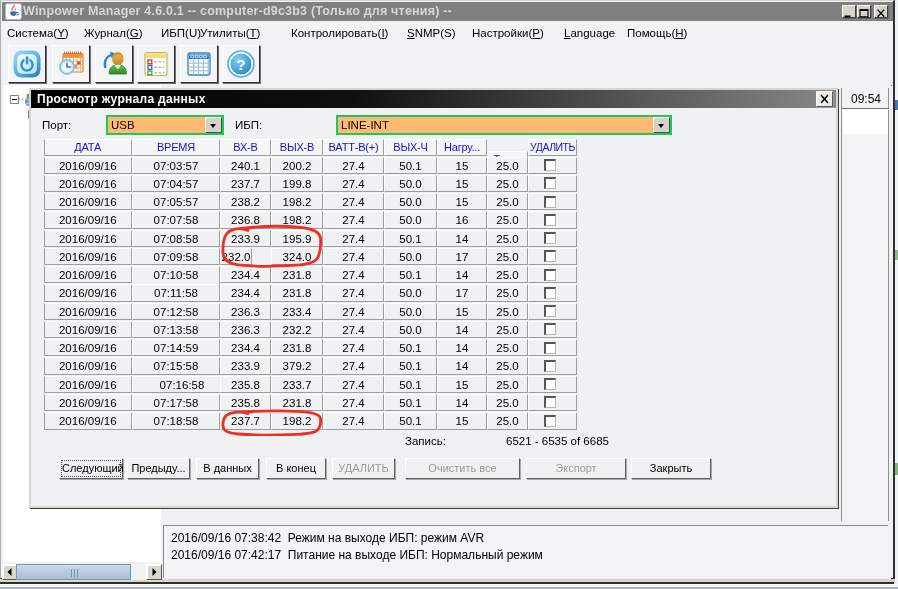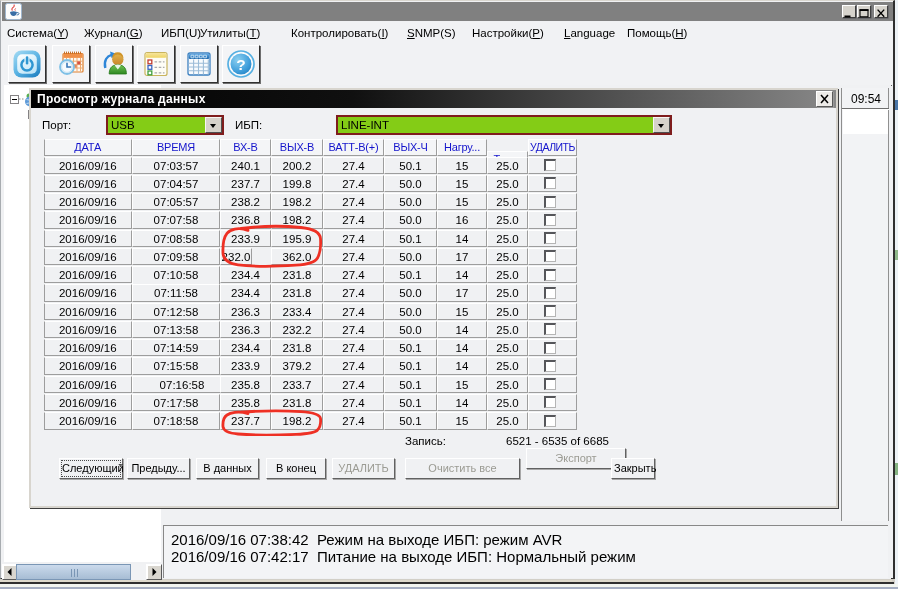--- a/index.html
+++ b/index.html
@@ -28,30 +28,30 @@
 #treescroll{position:absolute;left:-1px;top:479px;width:160px;height:16px;background:#F1F2F4}
 .sarrow{position:absolute;top:0;width:16px;height:16px;background:#D9D6CF;border:1px solid;border-color:#FFFFFF #5A5A5A #5A5A5A #FFFFFF;box-shadow:inset 1px 1px 0 #fff}
 .sthumb{position:absolute;left:14px;top:0px;width:115px;height:16px;background:linear-gradient(#CBDAEC,#A7BDD4);border:1px solid #7A96B5}
 .grip{position:absolute;left:54px;top:4px;width:1px;height:8px;background:#7A96B5;box-shadow:3px 0 0 #7A96B5,6px 0 0 #7A96B5}
 
 #rpanel{position:absolute;left:838px;top:3px;width:48px;height:433px;background:#F2F3F5;border-left:1px solid #8E8E8E;border-right:1px solid #909090}
 #rtime{position:absolute;right:7px;top:4px;font-size:12px;color:#000}
 #rline{position:absolute;left:0;top:20px;width:47px;height:2px;background:#6E6E6E;border-bottom:1px solid #fff}
 #rwhite{position:absolute;left:1px;top:22px;width:45px;height:24px;background:#fff}
 
-#log{position:absolute;left:160px;top:440px;width:725px;height:53px;background:#F3F4F6;border-top:1px solid #888;border-left:1px solid #888;font-size:15px;color:#000}
+#log{position:absolute;left:160px;top:440px;width:725px;height:53px;background:#F3F4F6;border-top:1px solid #888;border-left:1px solid #888;font-size:12px;color:#000}
 #log div{position:absolute;left:7px;white-space:nowrap}
 
 #dlg{position:absolute;left:26px;top:2.5px;width:809px;height:420px;background:#F0F1F3;border:2px solid #D8D5CE;box-shadow:1px 1px 0 #3F3F3F}
 #dtitle{position:absolute;left:0;top:0;width:805px;height:18px;background:linear-gradient(to right,#000 0%,#101010 40%,#888 100%);color:#fff;font-weight:bold;font-size:12px;line-height:18px}
 #dtitle .txt{position:absolute;left:6px;top:0;white-space:nowrap;letter-spacing:0.3px}
 #dclose{position:absolute;right:3px;top:1px;width:17px;height:16px;background:#EDEBE8;border:1px solid;border-color:#FFFFFF #5A5A5A #5A5A5A #FFFFFF;box-shadow:1px 1px 0 #9a9a9a}
 #dbody{position:absolute;left:0;top:18px;width:805px;height:398px;background:#F0F1F3;font-size:11.5px}
 .lbl{position:absolute;color:#000}
-.combo{position:absolute;height:20px;background:#84cc16;border:2px solid #7f1d1d;font-size:11.5px}
+.combo{position:absolute;height:20px;background:#fdba74;border:2px solid #22c55e;font-size:11.5px}
 .combo .cv{position:absolute;left:3px;top:1px;line-height:14px}
 .cbtn{position:absolute;right:0;top:0;bottom:0;width:17px;background:#D6D2CA;border:1px solid;border-color:#F8F6F2 #4E4E4E #4E4E4E #F8F6F2}
 .cbtn:before{content:"";position:absolute;left:4px;top:6px;border-left:3.5px solid transparent;border-right:3.5px solid transparent;border-top:4px solid #000}
 
 #tbl{position:absolute;left:12.5px;top:31.5px;width:534px;height:292px}
 .hc,.dc{position:absolute;text-align:center;font-size:11.5px;overflow:hidden;white-space:nowrap;border:1px solid;border-color:#FFFFFF #9D9D9D #9D9D9D #FFFFFF}
 .hc{background:#F4F5F7;color:#1414CC;line-height:14.5px;font-size:11px;letter-spacing:-0.2px}
 .dc{background:#F0F1F3;color:#000;line-height:16.5px}
 .cb{display:inline-block;position:relative;left:-3px;width:12px;height:12px;background:#fff;border-top:2px solid #55565A;border-left:2px solid #55565A;border-right:1px solid #B5B5B5;border-bottom:1px solid #B5B5B5;vertical-align:middle;margin-top:-3px}
 
@@ -70,20 +70,21 @@
 
 <div id="win">
  <div id="titlebar">
   <svg class="abs" style="left:3px;top:1px" width="17" height="17" viewBox="0 0 17 17">
     <rect x="0.5" y="0.5" width="16" height="16" rx="2" fill="#FDFDFD" stroke="#9FB6CE"></rect>
     <path d="M5 9 q3.5 -1.5 7 0 q-0.5 4 -3.5 4 q-3 0 -3.5 -4z" fill="#3A6EA5"></path>
     <path d="M12 9.5 q2 0 2 1.2 q0 1.3 -2.4 1.3" fill="none" stroke="#3A6EA5" stroke-width="0.9"></path>
     <path d="M7.5 7.5 q-1.5 -1.5 0.5 -3 q2 -1.2 0.8 -2.8" fill="none" stroke="#D44" stroke-width="1.1"></path>
     <path d="M10.3 7.6 q-1 -1.2 0.3 -2.2" fill="none" stroke="#D44" stroke-width="0.9"></path>
   </svg>
+  <span class="txt" style="left:21px">Winpower Manager 4.6.0.1 -- computer-d9c3b3 (Только для чтения) --</span>
   <span class="winbtn" style="left:840px"><svg width="12" height="11" viewBox="0 0 12 11">
             <rect x="1.5" y="7.5" width="6" height="2" fill="#000"></rect>
           </svg></span>
   <span class="winbtn" style="left:855px"><svg width="12" height="11" viewBox="0 0 12 11">
             <rect x="2" y="1.8" width="8" height="7" fill="none" stroke="#000" stroke-width="1.1"></rect>
             <rect x="1.6" y="1.2" width="8.8" height="1.8" fill="#000"></rect>
           </svg></span>
   <span class="winbtn" style="left:872px"><svg width="12" height="11" viewBox="0 0 12 11">
             <path d="M2.6 1.6 L9.2 8.8 M9.2 1.6 L2.6 8.8" stroke="#000" stroke-width="1.4"></path>
           </svg></span>
@@ -302,21 +303,21 @@
 <div class="dc" style="left:176.5px;top:90.58px;width:51px;height:17.27px">233.9</div>
 <div class="dc" style="left:227.5px;top:90.58px;width:52px;height:17.27px">195.9</div>
 <div class="dc" style="left:279.5px;top:90.58px;width:61px;height:17.27px">27.4</div>
 <div class="dc" style="left:340.5px;top:90.58px;width:53px;height:17.27px">50.1</div>
 <div class="dc" style="left:393.5px;top:90.58px;width:50px;height:17.27px">14</div>
 <div class="dc" style="left:443.5px;top:90.58px;width:41px;height:17.27px">25.0</div>
 <div class="dc" style="left:484.5px;top:90.58px;width:49px;height:17.27px"><span class="cb"></span></div>
 <div class="dc" style="left:0.0px;top:108.85px;width:88.5px;height:17.27px;border-left-color:#9D9D9D">2016/09/16</div>
 <div class="dc" style="left:88.5px;top:108.85px;width:88px;height:17.27px">07:09:58</div>
 <div class="dc" style="left:176.5px;top:108.85px;width:32px;height:17.27px">232.0</div>
-<div class="dc" style="left:227.5px;top:108.85px;width:52px;height:17.27px">362.0</div>
+<div class="dc" style="left:227.5px;top:108.85px;width:52px;height:17.27px">324.0</div>
 <div class="dc" style="left:279.5px;top:108.85px;width:61px;height:17.27px">27.4</div>
 <div class="dc" style="left:340.5px;top:108.85px;width:53px;height:17.27px">50.0</div>
 <div class="dc" style="left:393.5px;top:108.85px;width:50px;height:17.27px">17</div>
 <div class="dc" style="left:443.5px;top:108.85px;width:41px;height:17.27px">25.0</div>
 <div class="dc" style="left:484.5px;top:108.85px;width:49px;height:17.27px"><span class="cb"></span></div>
 <div class="dc" style="left:0.0px;top:127.12px;width:88.5px;height:17.27px;border-left-color:#9D9D9D">2016/09/16</div>
 <div class="dc" style="left:88.5px;top:127.12px;width:88px;height:29px">07:10:58</div>
 <div class="dc" style="left:176.5px;top:127.12px;width:51px;height:17.27px">234.4</div>
 <div class="dc" style="left:227.5px;top:127.12px;width:52px;height:17.27px">231.8</div>
 <div class="dc" style="left:279.5px;top:127.12px;width:61px;height:17.27px">27.4</div>
@@ -410,24 +411,24 @@
             </button>
      <button class="btn" style="left:235px;top:350px;width:60px">
               <span class="inner">В конец</span>
             </button>
      <button class="btn dis" style="left:301px;top:350px;width:63px">
               <span class="inner">УДАЛИТЬ</span>
             </button>
      <button class="btn dis" style="left:374px;top:350px;width:115px">
               <span class="inner">Очистить все</span>
             </button>
-     <button class="btn dis" style="left:495px;top:340px;width:100px">
+     <button class="btn dis" style="left:495px;top:350px;width:100px">
               <span class="inner">Экспорт</span>
             </button>
-     <button class="btn" style="left:580px;top:350px;width:44px">
+     <button class="btn" style="left:600px;top:350px;width:80px">
               <span class="inner">Закрыть</span>
             </button>
      <svg class="abs" style="left:190px;top:116px" width="102" height="44" viewBox="0 0 102 44">
        <path d="M 20 4.5 C 40 2 65 2 80 3.5 C 92 4.7 99 8.5 99.5 14.5 C 100 21.5 99 29.5 96.5 34 C 94 38.5 86 40.5 75 41.2 C 55 42.5 30 42.5 17 40.8 C 7.5 39.5 2.3 36 2 29 C 1.7 21.5 3 13 6 9.3 C 9 5.7 17 2.6 27 6.4" fill="none" stroke="#EE3024" stroke-width="2.8" stroke-linecap="round"></path>
      </svg>
      <svg class="abs" style="left:190px;top:301px" width="102" height="27" viewBox="0 0 102 27">
        <path d="M 20 3.2 C 40 1.6 65 1.6 80 2.6 C 92 3.4 99 5.8 99.5 9.5 C 100 14.5 99 18.5 96.5 21 C 94 24 86 24.9 75 25.4 C 55 26.2 30 26.2 17 25 C 7.5 24.2 2.3 22 2 17.5 C 1.7 13 3 8 6 6 C 9 3.8 17 1.7 27 4.6" fill="none" stroke="#EE3024" stroke-width="2.8" stroke-linecap="round"></path>
      </svg>
    </div>
   </div>

